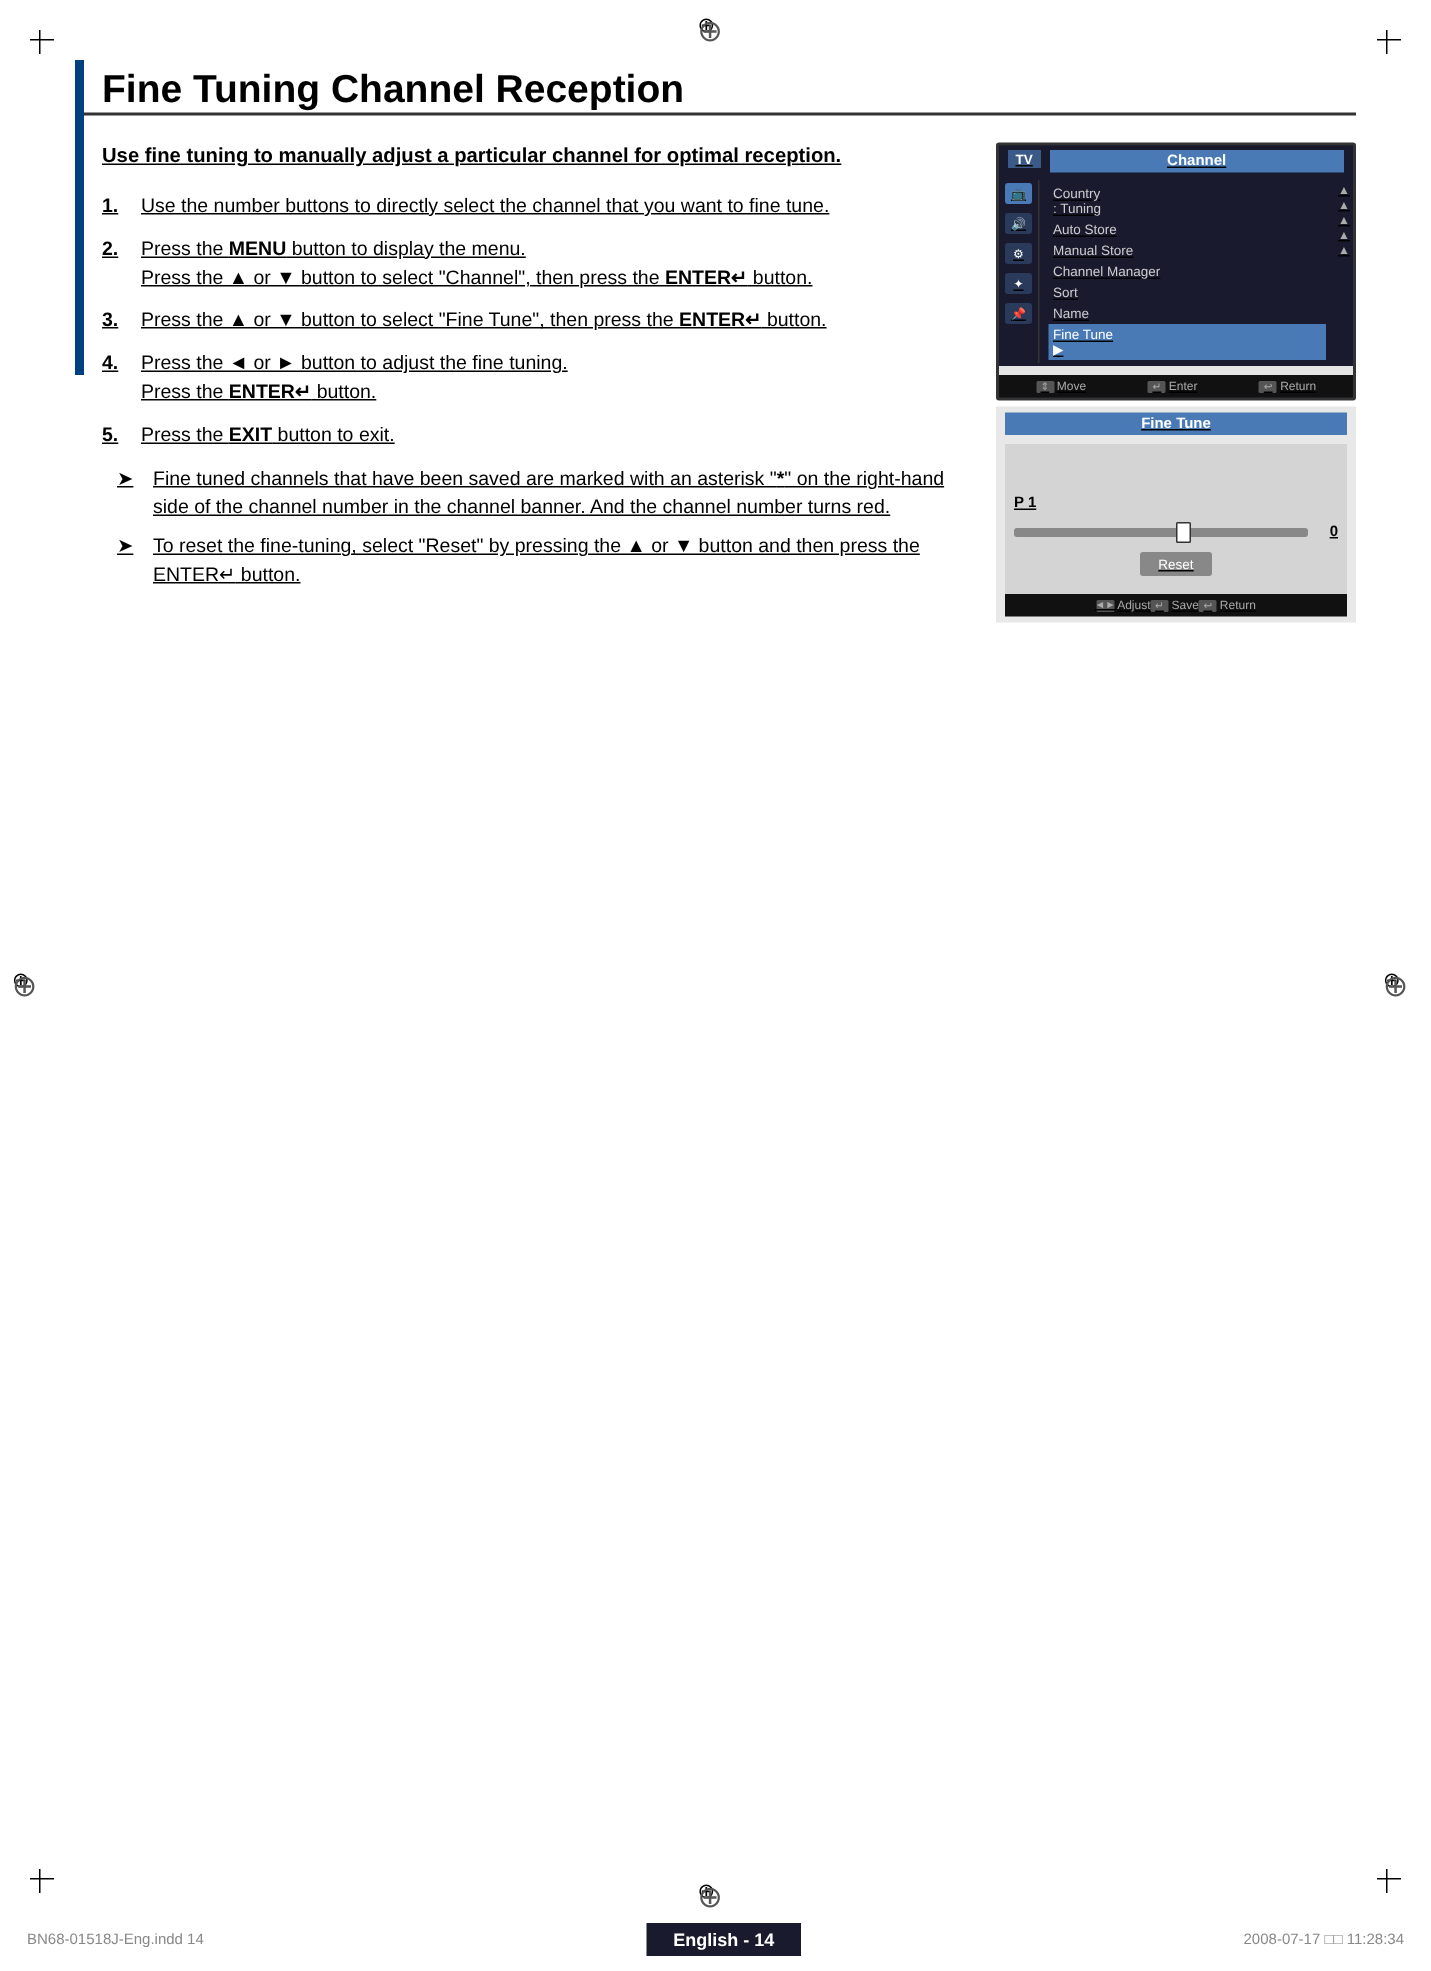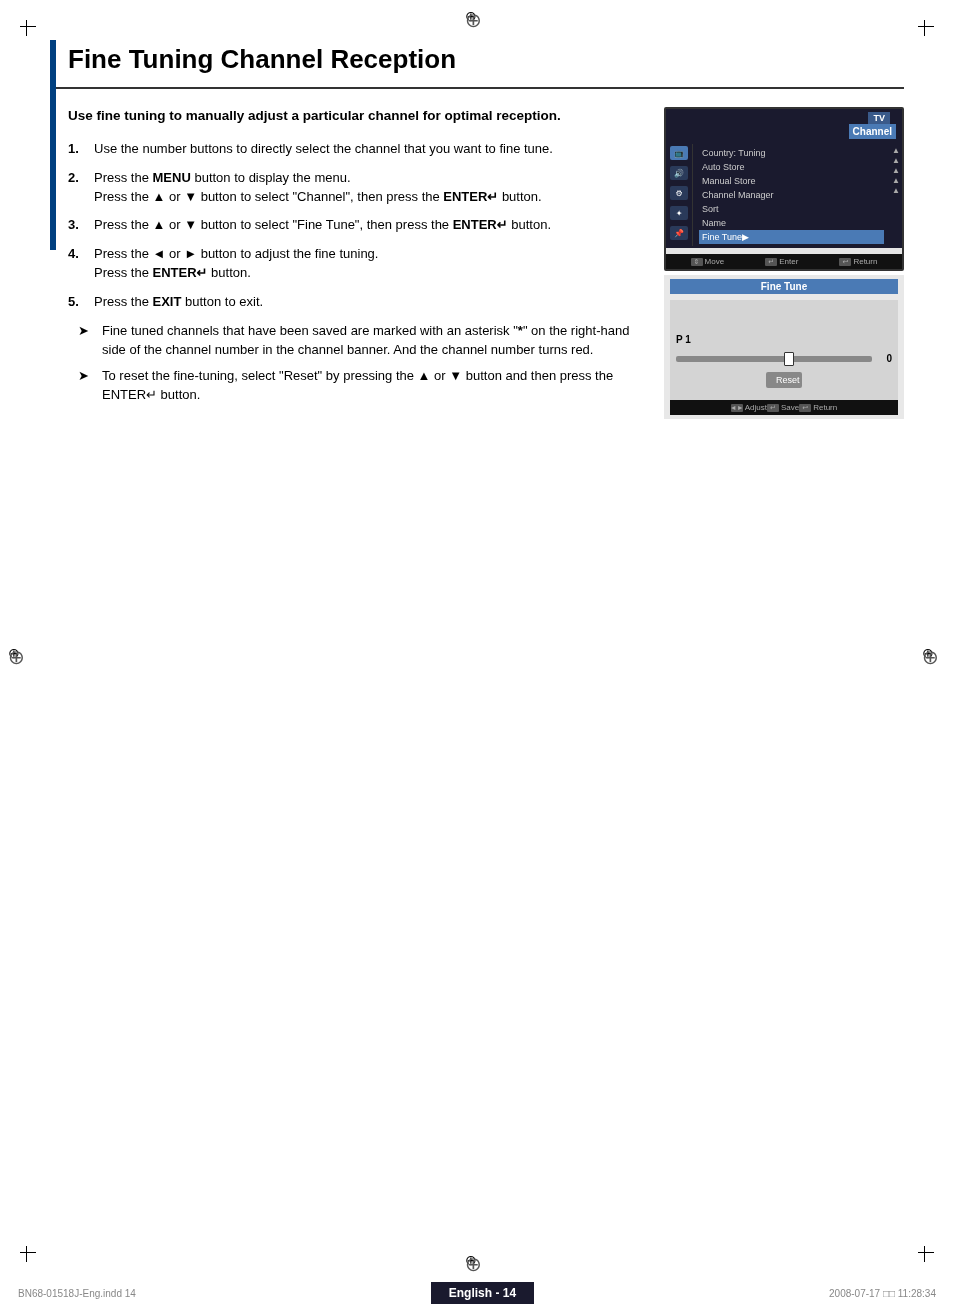--- a/index.html
+++ b/index.html
@@ -69,30 +69,30 @@
       background: #004080;
     }
 
     
     .page-title {
       font-size: 26px;
       font-weight: bold;
       color: #000;
       padding-left: 18px;
       padding-top: 4px;
-      padding-bottom: 12px;
       border-bottom: 2px solid #333;
       margin-bottom: 18px;
     }
 
     
     .content-layout {
       display: flex;
       gap: 20px;
       padding-left: 18px;
+      text-decoration: underline;
     }
 
     .text-column {
       flex: 1;
     }
 
     .ui-column {
       width: 240px;
       flex-shrink: 0;
     }
@@ -156,25 +156,24 @@
       background: #1a1a2e;
       border: 2px solid #333;
       border-radius: 2px;
       overflow: hidden;
       font-size: 10px;
       color: #fff;
     }
 
     .channel-header {
       display: flex;
-      align-items: flex-end;
+      align-items: flex-start;
       background: #1a1a2e;
       padding: 3px 6px;
       font-size: 10px;
-      flex-direction: column;
     }
 
     .tv-label {
       background: #3a5a8a;
       color: #fff;
       padding: 1px 5px;
       font-weight: bold;
       font-size: 9px;
       margin-right: 6px;
     }
@@ -220,21 +219,22 @@
     .menu-items-list {
       flex: 1;
       padding: 2px 6px;
     }
 
     .menu-item-row {
       padding: 2px 3px;
       font-size: 9px;
       color: #ccc;
       display: flex;
-      justify-content: flex-start;
+      justify-content: center;
+      flex-direction: column;
     }
 
     .menu-item-row.highlighted {
       background: #4a7ab5;
       color: #fff;
     }
 
     .menu-scroll {
       display: flex;
       flex-direction: column;
@@ -338,21 +338,21 @@
 
     .reset-button {
       display: block;
       background: #888;
       color: #fff;
       text-align: center;
       padding: 3px 10px;
       margin: 0 auto 6px;
       font-size: 9px;
       border-radius: 2px;
-      width: 36px;
+      width: 48px;
     }
 
     .fine-nav-bar {
       background: #111;
       display: flex;
       justify-content: center;
       padding: 3px 4px;
       font-size: 8px;
       color: #aaa;
     }

